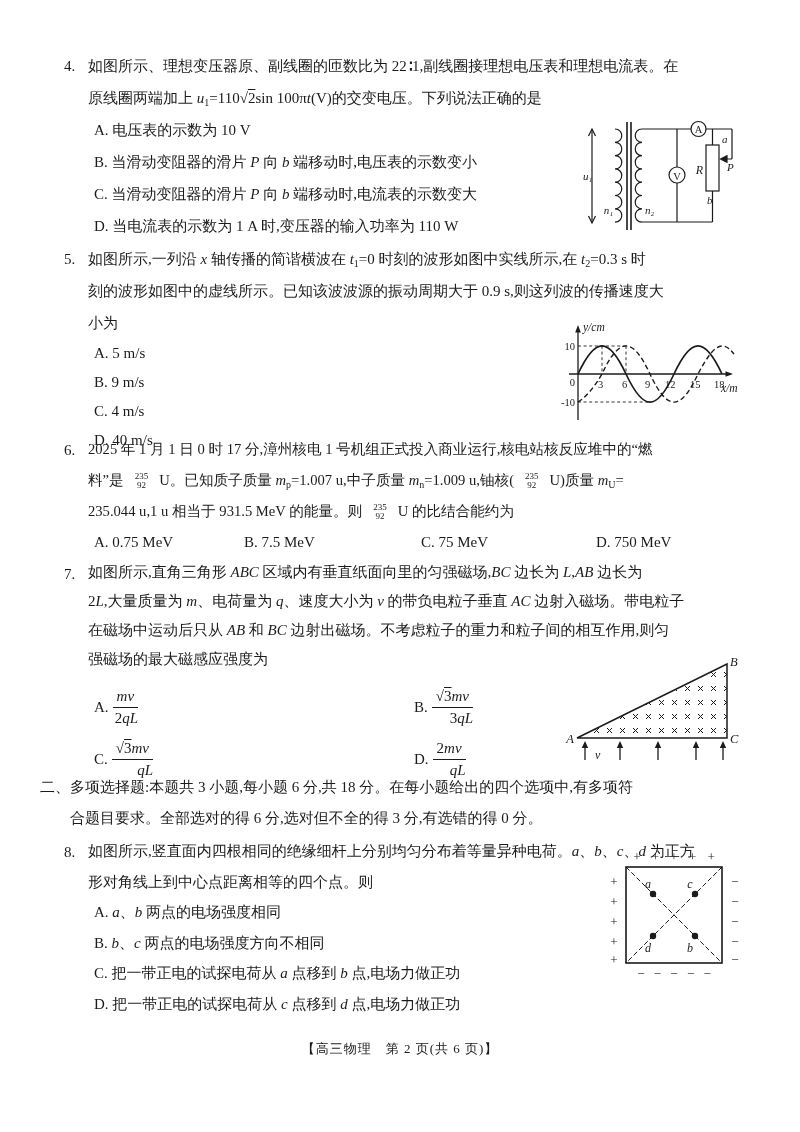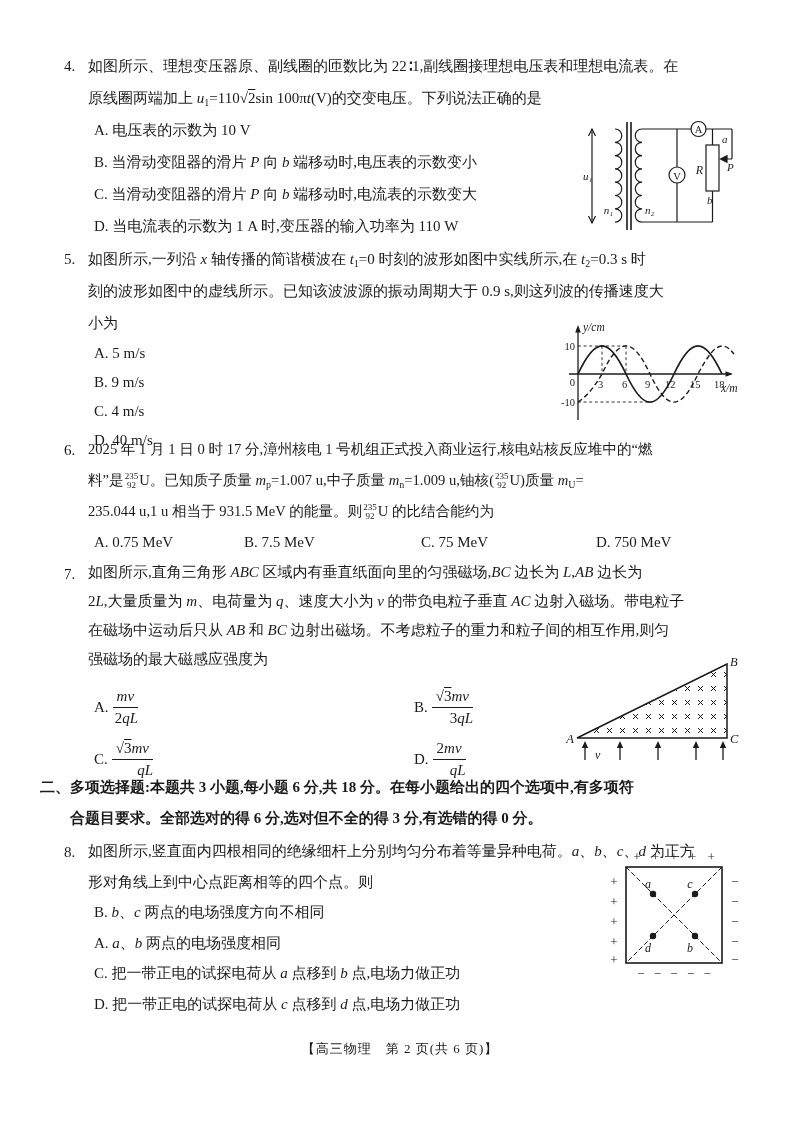--- a/index.html
+++ b/index.html
@@ -7,39 +7,39 @@
   .sheet{position:relative;width:800px;height:1132px;overflow:hidden;background:#ffffff;font-size:15px}
   .q{position:absolute;left:64px;right:50px}
   .qrow{display:flex;align-items:flex-start}
   .qnum{flex:0 0 24px;line-height:32px}
   .qtext{flex:1 1 auto;min-width:0}
   .ln{line-height:32px;white-space:nowrap}
   .opt{padding-left:6px}
   i{font-style:italic}
   sub{font-size:10px;vertical-align:-3px;line-height:0}
   .rad .rbar{text-decoration:overline}
-  .iso{display:inline-flex;flex-direction:column;align-items:center;vertical-align:middle;font-size:9px;line-height:8.5px;font-style:normal;margin:0 1px;position:relative;top:-1px}
+  .iso{display:inline-flex;flex-direction:column;align-items:center;vertical-align:middle;font-size:9px;line-height:8.5px;font-style:normal;margin:0 11px;position:relative;top:-1px}
   #q4{top:50px}
   #q5{top:243px}
   #q5 .opt{line-height:29px}
   #q6{top:434px}
   #q6 .ln{line-height:31px;font-size:14.6px}
   .optrow{display:flex;padding-left:6px;line-height:31px}
   .optrow span:nth-child(1){width:150px}
   .optrow span:nth-child(2){width:177px}
   .optrow span:nth-child(3){width:175px}
   #q7{top:558px}
   #q7 .ln{line-height:29px}
   .optgrid{display:grid;grid-template-columns:320px 1fr;row-gap:6px;margin-top:10px;padding-left:6px}
   .optf{display:flex;align-items:center;height:46px}
   .olabel{margin-right:4px}
   .frac{display:inline-block;text-align:right;vertical-align:middle}
   .fnum{display:block;border-bottom:1.2px solid #1b1b1b;padding:0 4px;line-height:21px}
   .fden{display:block;line-height:20px}
-  #sec2{top:772px;font-weight:700}
+  #sec2{top:772px;font-weight:400}
   #sec2 .ln{line-height:31px}
   #sec2 .qnum{flex:0 0 0px}
   #sec2 .indent{padding-left:30px}
   #q8{top:836px}
   #q8 .ln{line-height:30.5px}
   .diag{position:absolute}
   #diag-transformer{left:582px;top:114px;width:163px;height:124px}
   #diag-wave{left:556px;top:316px;width:184px;height:114px}
   #diag-triangle{left:565px;top:654px;width:176px;height:108px}
   #diag-square{left:606px;top:851px;width:140px;height:130px}
@@ -231,22 +231,22 @@
       </div>
     </div>
   </section>
 
   <section class="q" id="q8">
     <div class="qrow">
       <span class="qnum">8.</span>
       <div class="qtext">
         <div class="ln">如图所示,竖直面内四根相同的绝缘细杆上分别均匀分布着等量异种电荷。<i>a</i>、<i>b</i>、<i>c</i>、<i>d</i> 为正方</div>
         <div class="ln">形对角线上到中心点距离相等的四个点。则</div>
+        <div class="ln opt">A. <i>a</i>、<i>b</i> 两点的电场强度相同</div>
         <div class="ln opt">B. <i>b</i>、<i>c</i> 两点的电场强度方向不相同</div>
-        <div class="ln opt">A. <i>a</i>、<i>b</i> 两点的电场强度相同</div>
         <div class="ln opt">C. 把一带正电的试探电荷从 <i>a</i> 点移到 <i>b</i> 点,电场力做正功</div>
         <div class="ln opt">D. 把一带正电的试探电荷从 <i>c</i> 点移到 <i>d</i> 点,电场力做正功</div>
       </div>
     </div>
   </section>
 
   <svg class="diag" id="diag-square" viewBox="0 0 140 130">
     <rect x="20" y="16" width="96" height="96" fill="none" stroke="#1b1b1b" stroke-width="1.6"></rect>
     <line x1="20" y1="16" x2="116" y2="112" stroke="#1b1b1b" stroke-width="1" stroke-dasharray="5,2.5"></line>
     <line x1="116" y1="16" x2="20" y2="112" stroke="#1b1b1b" stroke-width="1" stroke-dasharray="5,2.5"></line>

